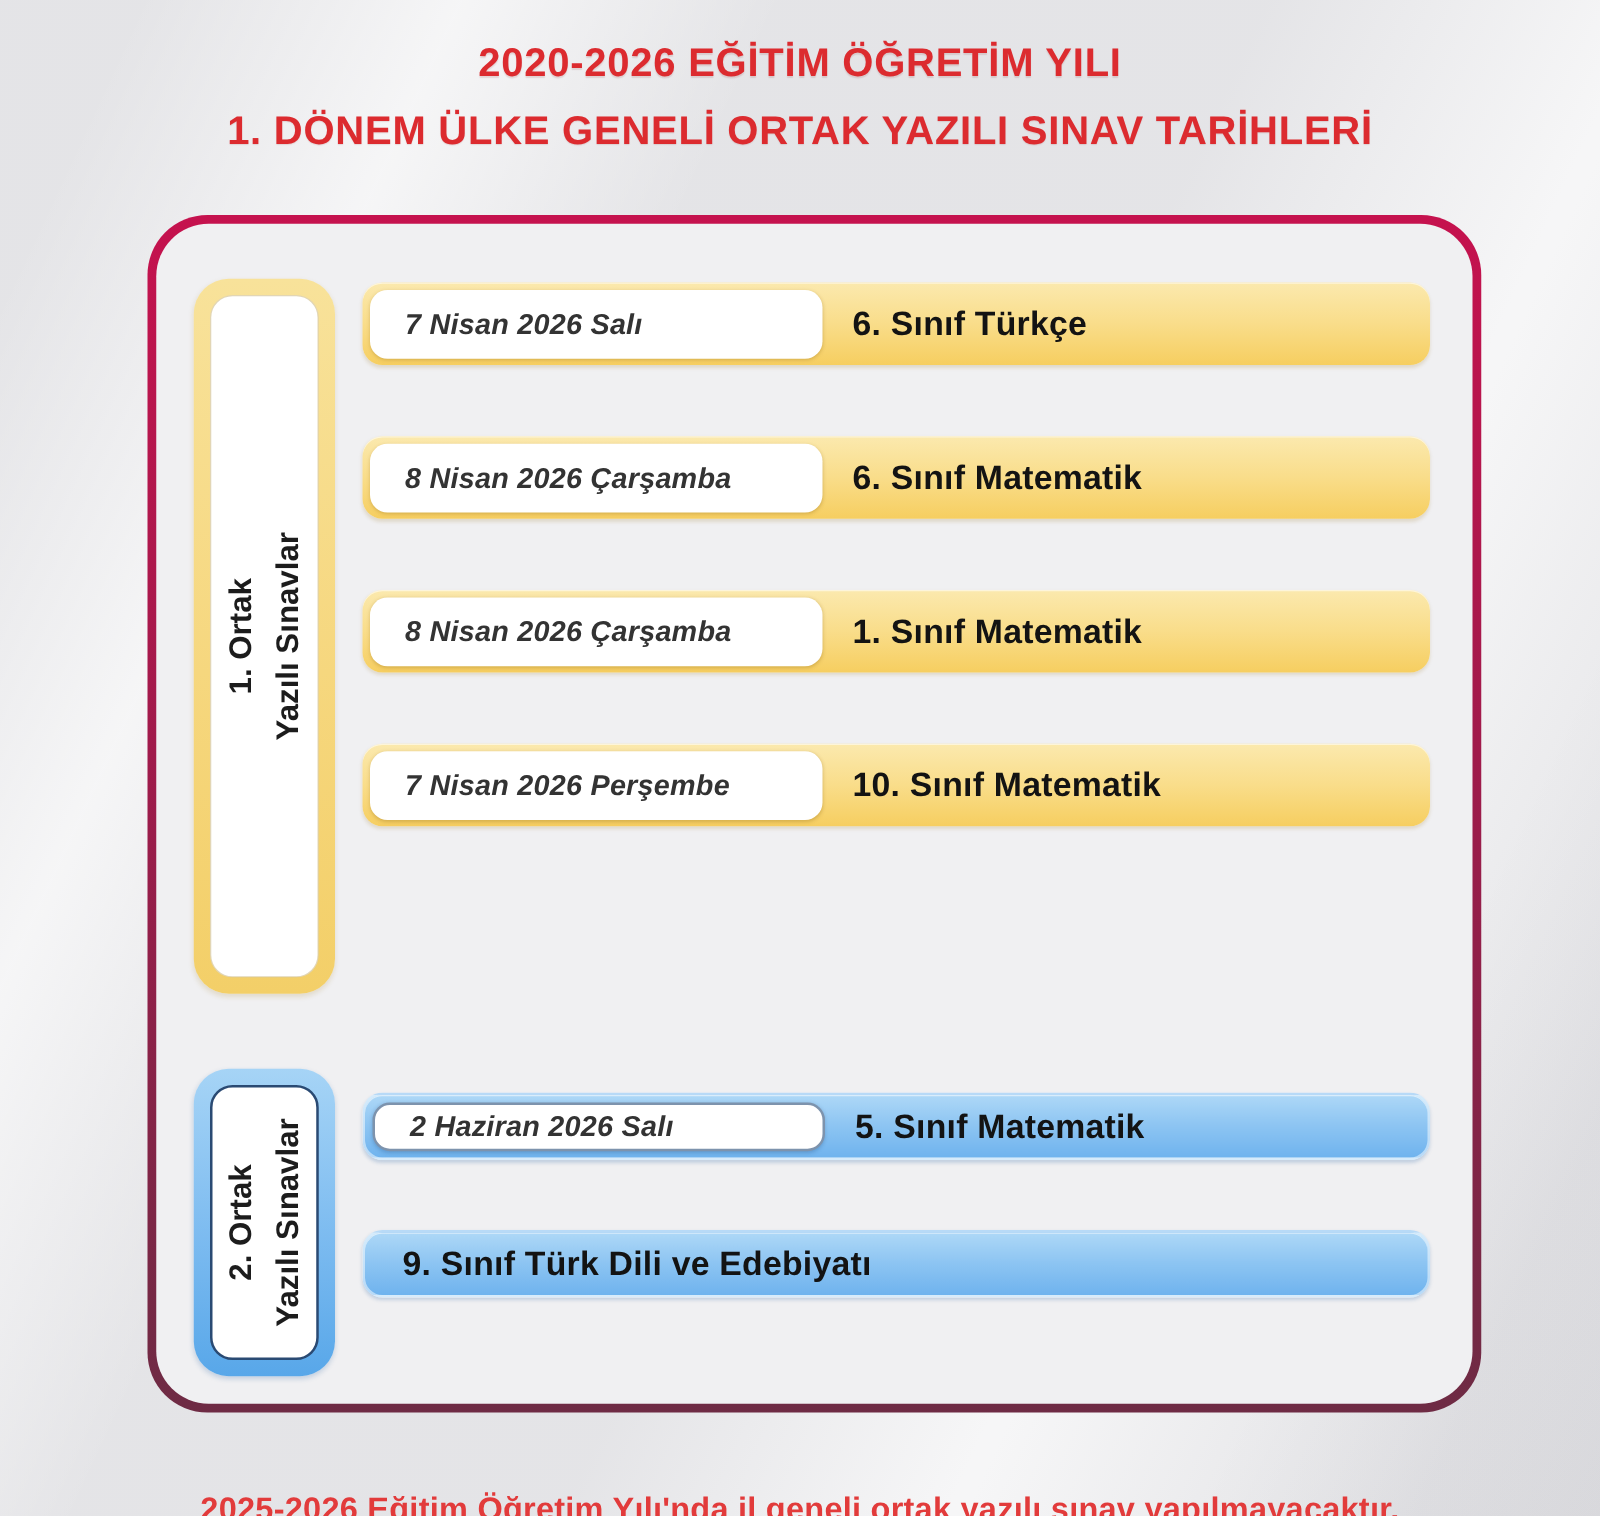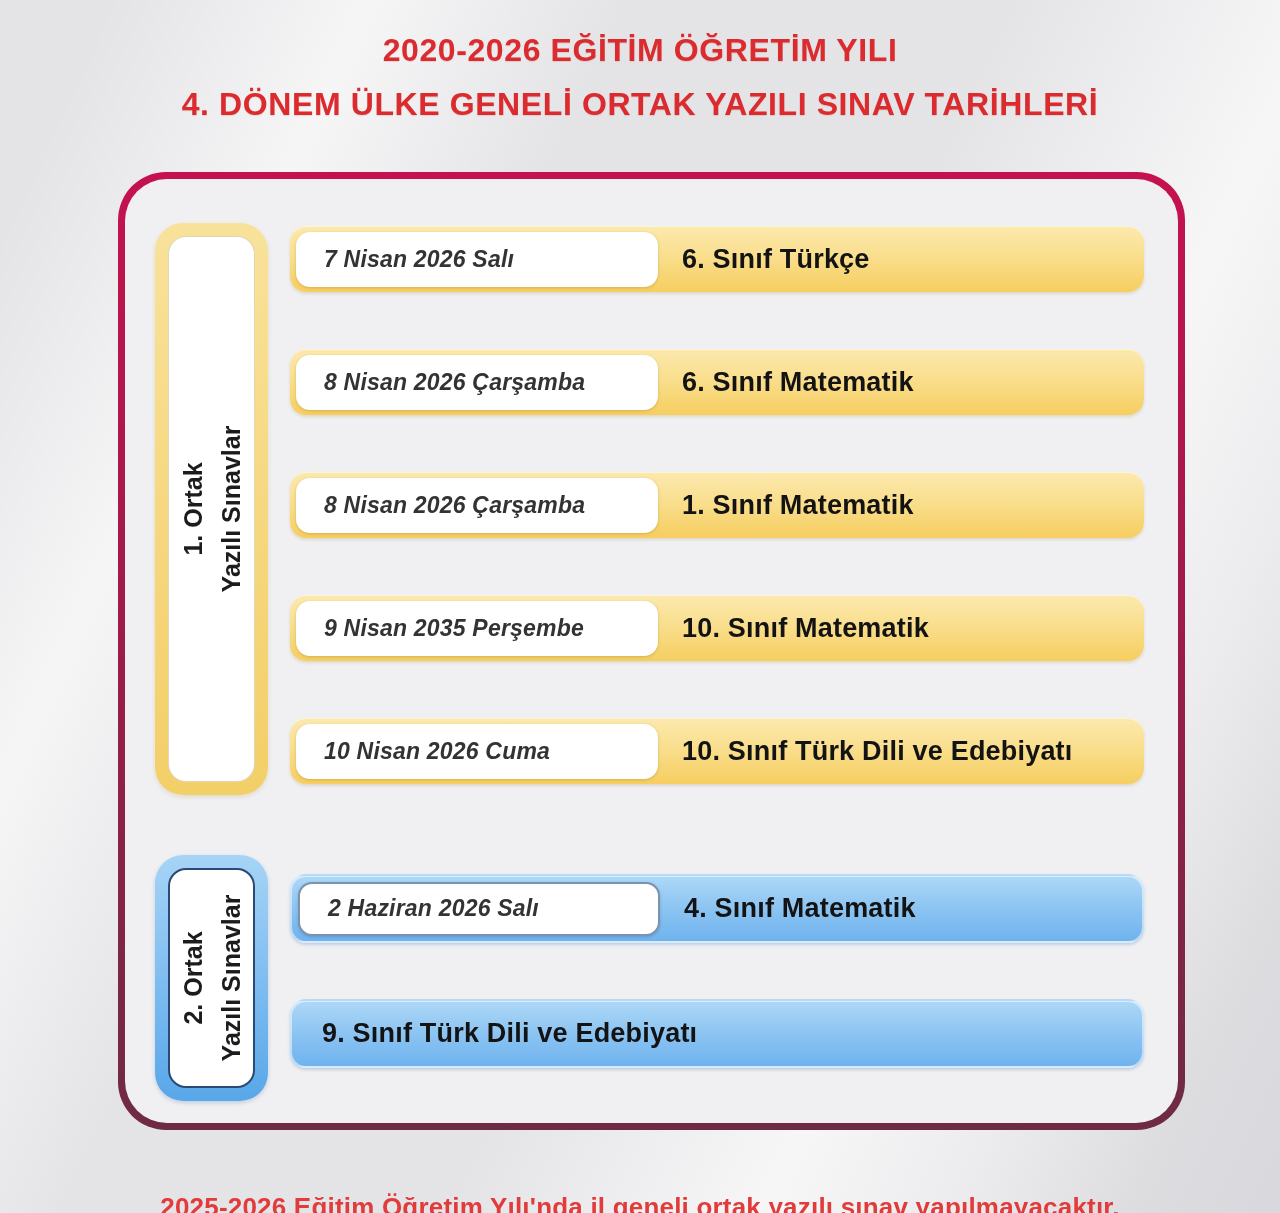--- a/index.html
+++ b/index.html
@@ -102,21 +102,21 @@
   .section-1 .rows { padding-top: 3px; gap: 57px; }
   .section-2 .rows { padding-top: 19px; gap: 56px; }
 
   .bar {
     height: 66px;
     border-radius: 16px;
     display: flex;
     align-items: center;
     padding-left: 6px;
   }
-  .section-2 .bar { height: 69px; }
+  .section-2 .bar { height: 54px; }
   .bar.yellow {
     background: linear-gradient(180deg, #fbe9ae 0%, #f9dd8a 50%, #f6ce60 100%);
     box-shadow: 0 2px 3px rgba(150,110,20,0.18), inset 0 1px 0 rgba(255,255,255,0.55);
   }
   .bar.blue {
     background: linear-gradient(180deg, #aed8f7 0%, #8cc4f2 50%, #6fb3ee 100%);
     border: 2px solid rgba(255,255,255,0.5);
     box-shadow: 0 2px 3px rgba(30,90,160,0.22), inset 0 1px 0 rgba(255,255,255,0.55);
   }
 
@@ -155,21 +155,21 @@
     color: #e23b3b;
     z-index: 2;
     letter-spacing: 0.2px;
   }
 </style>
 </head>
 <body>
 
 <div class="title-wrap">
   <div class="title-line">2020-2026 EĞİTİM ÖĞRETİM YILI</div>
-  <div class="title-line">4. DÖNEM ÜLKE GENELİ ORTAK YAZILI SINAV TARİHLERİ</div>
+  <div class="title-line">1. DÖNEM ÜLKE GENELİ ORTAK YAZILI SINAV TARİHLERİ</div>
 </div>
 
 <div class="board">
   <div class="board-inner">
 
     <div class="section section-1">
       <div class="vlabel yellow">
         <div class="vlabel-inner">
           <div class="vlabel-text">
             <div>1. Ortak</div>
@@ -184,43 +184,39 @@
         </div>
         <div class="bar yellow">
           <div class="date-pill">8 Nisan 2026 Çarşamba</div>
           <div class="subject">6. Sınıf Matematik</div>
         </div>
         <div class="bar yellow">
           <div class="date-pill">8 Nisan 2026 Çarşamba</div>
           <div class="subject">1. Sınıf Matematik</div>
         </div>
         <div class="bar yellow">
-          <div class="date-pill">9 Nisan 2035 Perşembe</div>
+          <div class="date-pill">7 Nisan 2026 Perşembe</div>
           <div class="subject">10. Sınıf Matematik</div>
-        </div>
-        <div class="bar yellow">
-          <div class="date-pill">10 Nisan 2026 Cuma</div>
-          <div class="subject">10. Sınıf Türk Dili ve Edebiyatı</div>
         </div>
       </div>
     </div>
 
     <div class="section section-2">
       <div class="vlabel blue">
         <div class="vlabel-inner">
           <div class="vlabel-text">
             <div>2. Ortak</div>
             <div>Yazılı Sınavlar</div>
           </div>
         </div>
       </div>
       <div class="rows">
         <div class="bar blue">
           <div class="date-pill">2 Haziran 2026 Salı</div>
-          <div class="subject">4. Sınıf Matematik</div>
+          <div class="subject">5. Sınıf Matematik</div>
         </div>
         <div class="bar blue">
           <div class="subject">9. Sınıf Türk Dili ve Edebiyatı</div>
         </div>
       </div>
     </div>
 
   </div>
 </div>
 

